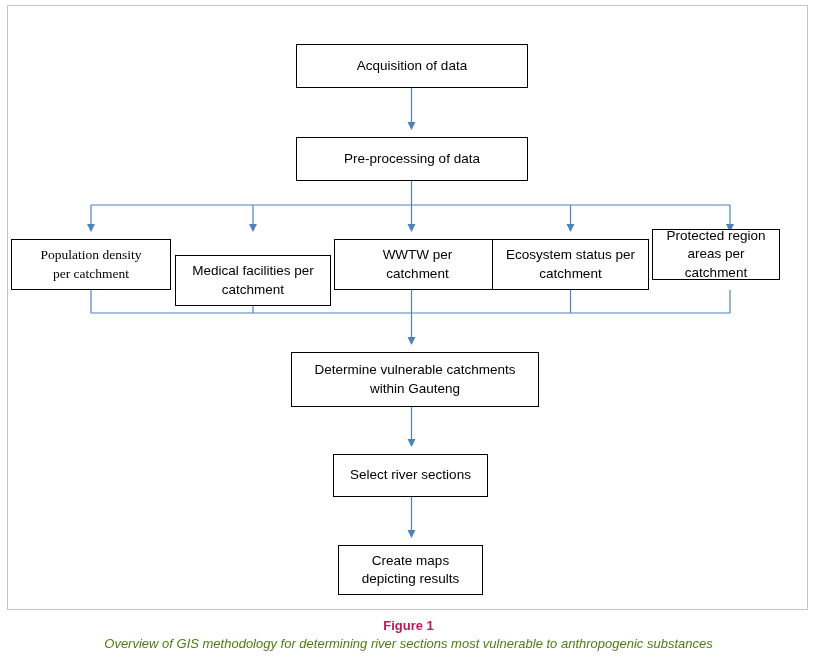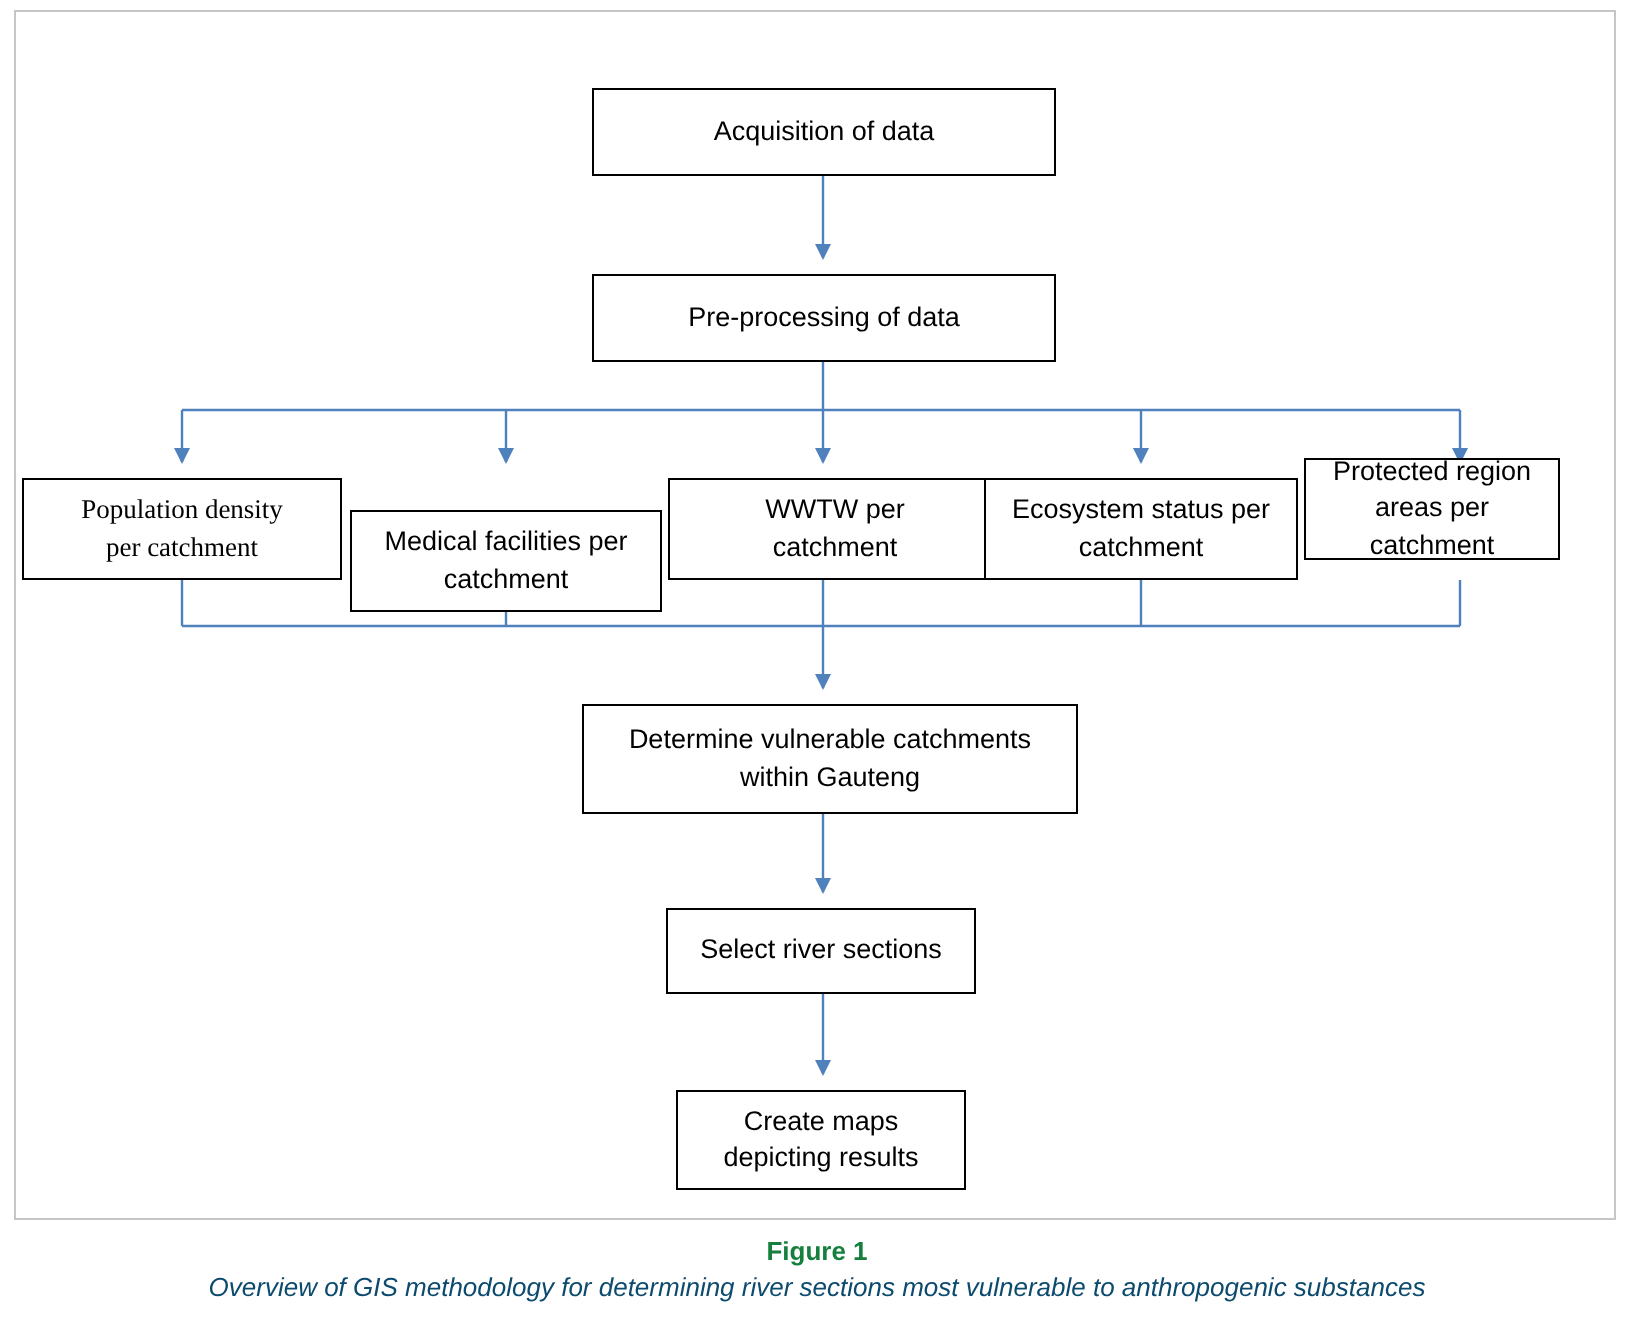--- a/index.html
+++ b/index.html
@@ -54,27 +54,27 @@
   .caption {
     position: absolute;
     left: 0;
     top: 618px;
     width: 817px;
     text-align: center;
   }
   .caption .label {
     font-weight: bold;
     font-size: 13px;
-    color: #15803d;
+    color: #be185d;
     margin-bottom: 3px;
   }
   .caption .text {
     font-style: italic;
     font-size: 13px;
-    color: #0c4a6e;
+    color: #4d7c0f;
   }
 </style>
 </head>
 <body>
 
 <div class="canvas">
 
   <div class="frame"></div>
 
   <svg class="connectors" viewBox="0 0 817 666" xmlns="http://www.w3.org/2000/svg">

